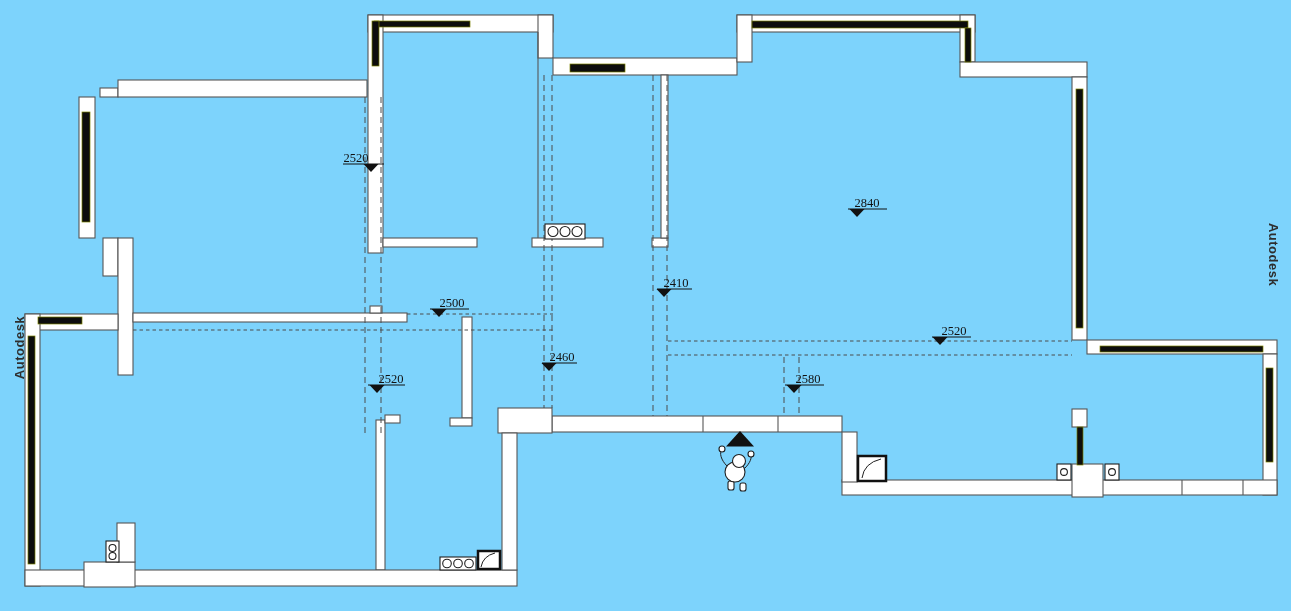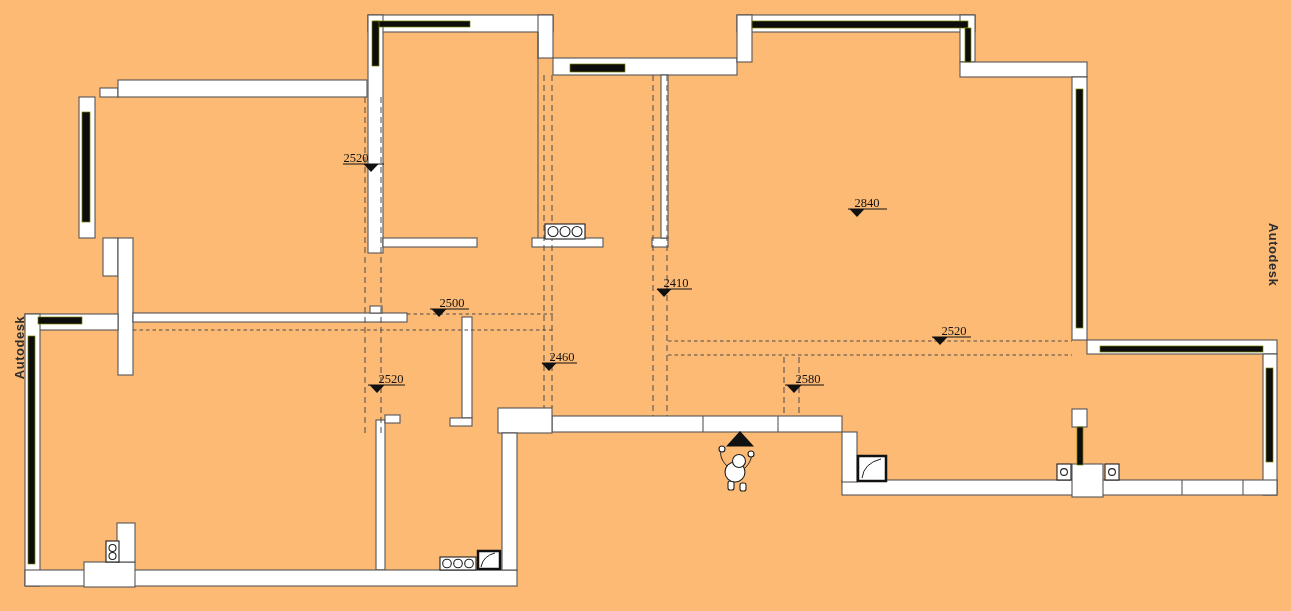--- a/index.html
+++ b/index.html
@@ -1,16 +1,16 @@
 <!DOCTYPE html>
 <html><head>
 <meta charset="utf-8">
 <style>
   html,body{margin:0;padding:0;background:#ffffff;}
-  #stage{position:relative;width:1291px;height:611px;background:#fdba74;overflow:hidden;
+  #stage{position:relative;width:1291px;height:611px;background:#7dd3fc;overflow:hidden;
          font-family:"Liberation Sans",sans-serif;}
   #plan{position:absolute;left:0;top:0;}
   .watermark{position:absolute;font-family:"Liberation Sans",sans-serif;font-weight:bold;
              font-size:13px;letter-spacing:0.5px;color:#2e2e2e;white-space:nowrap;}
   #wm-left{left:-18px;top:340px;transform:rotate(-90deg);transform-origin:center;width:75px;text-align:center;}
   #wm-right{left:1236px;top:247px;transform:rotate(90deg);transform-origin:center;width:75px;text-align:center;}
   
   .wall{fill:#ffffff;stroke:#565656;stroke-width:1.1;}
   .wline{stroke:#565656;stroke-width:1.1;}
   .win{fill:#0d0d0d;stroke:#7d8200;stroke-width:0.7;}

